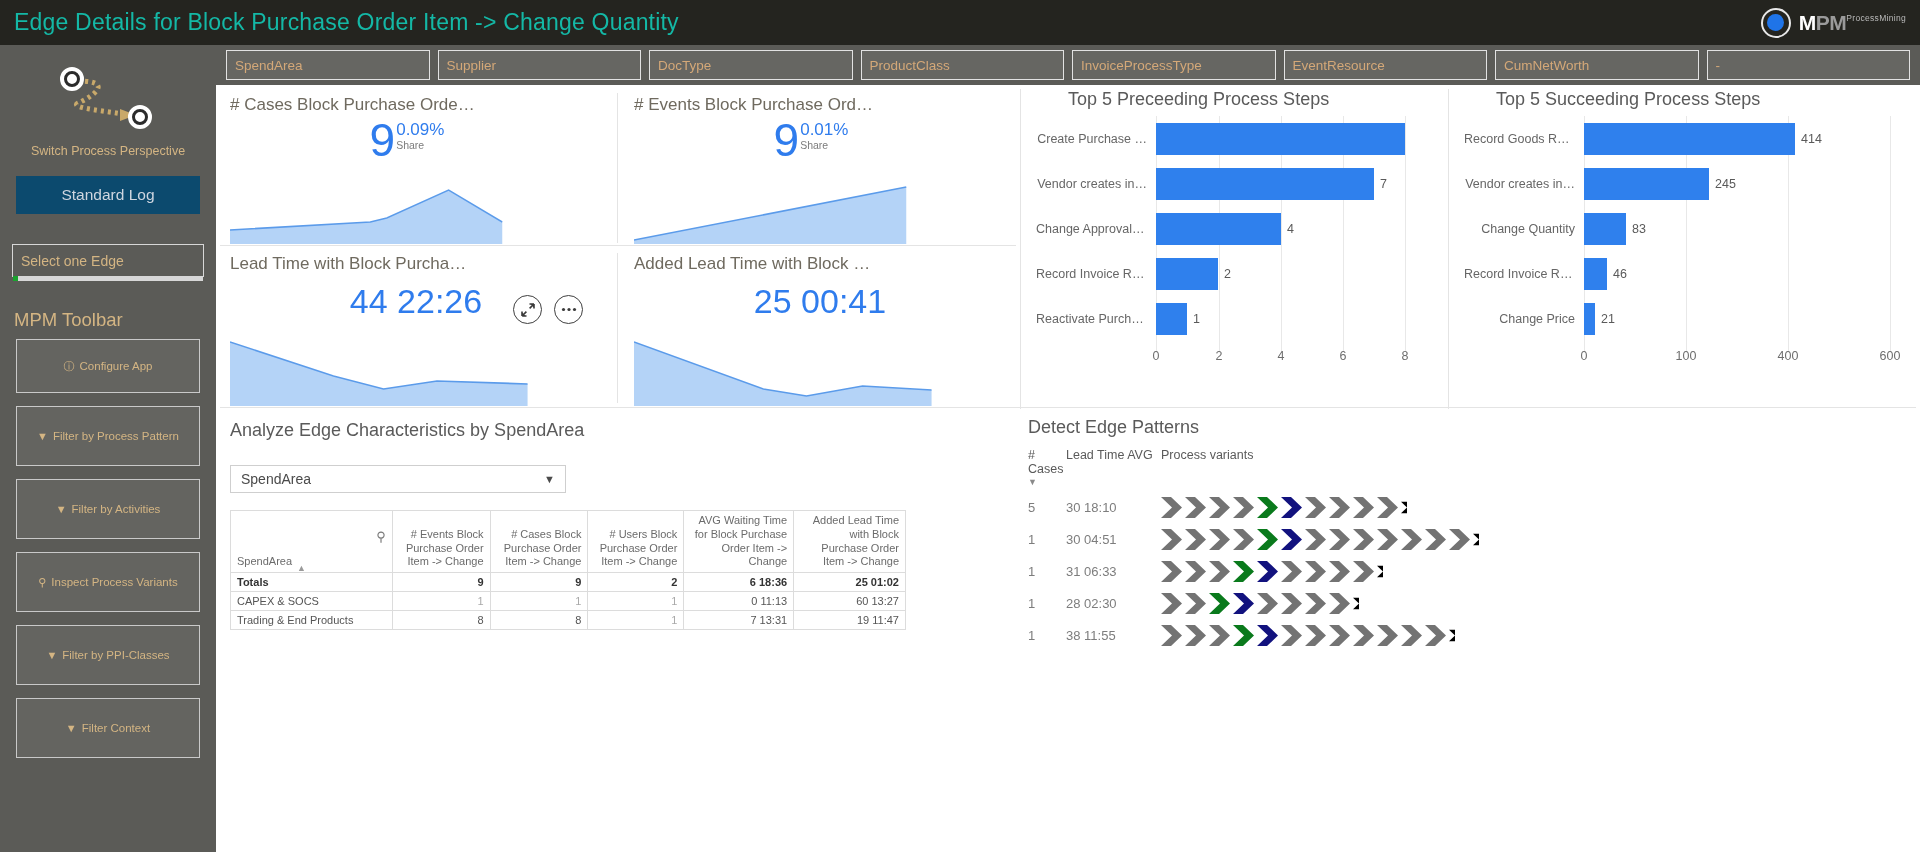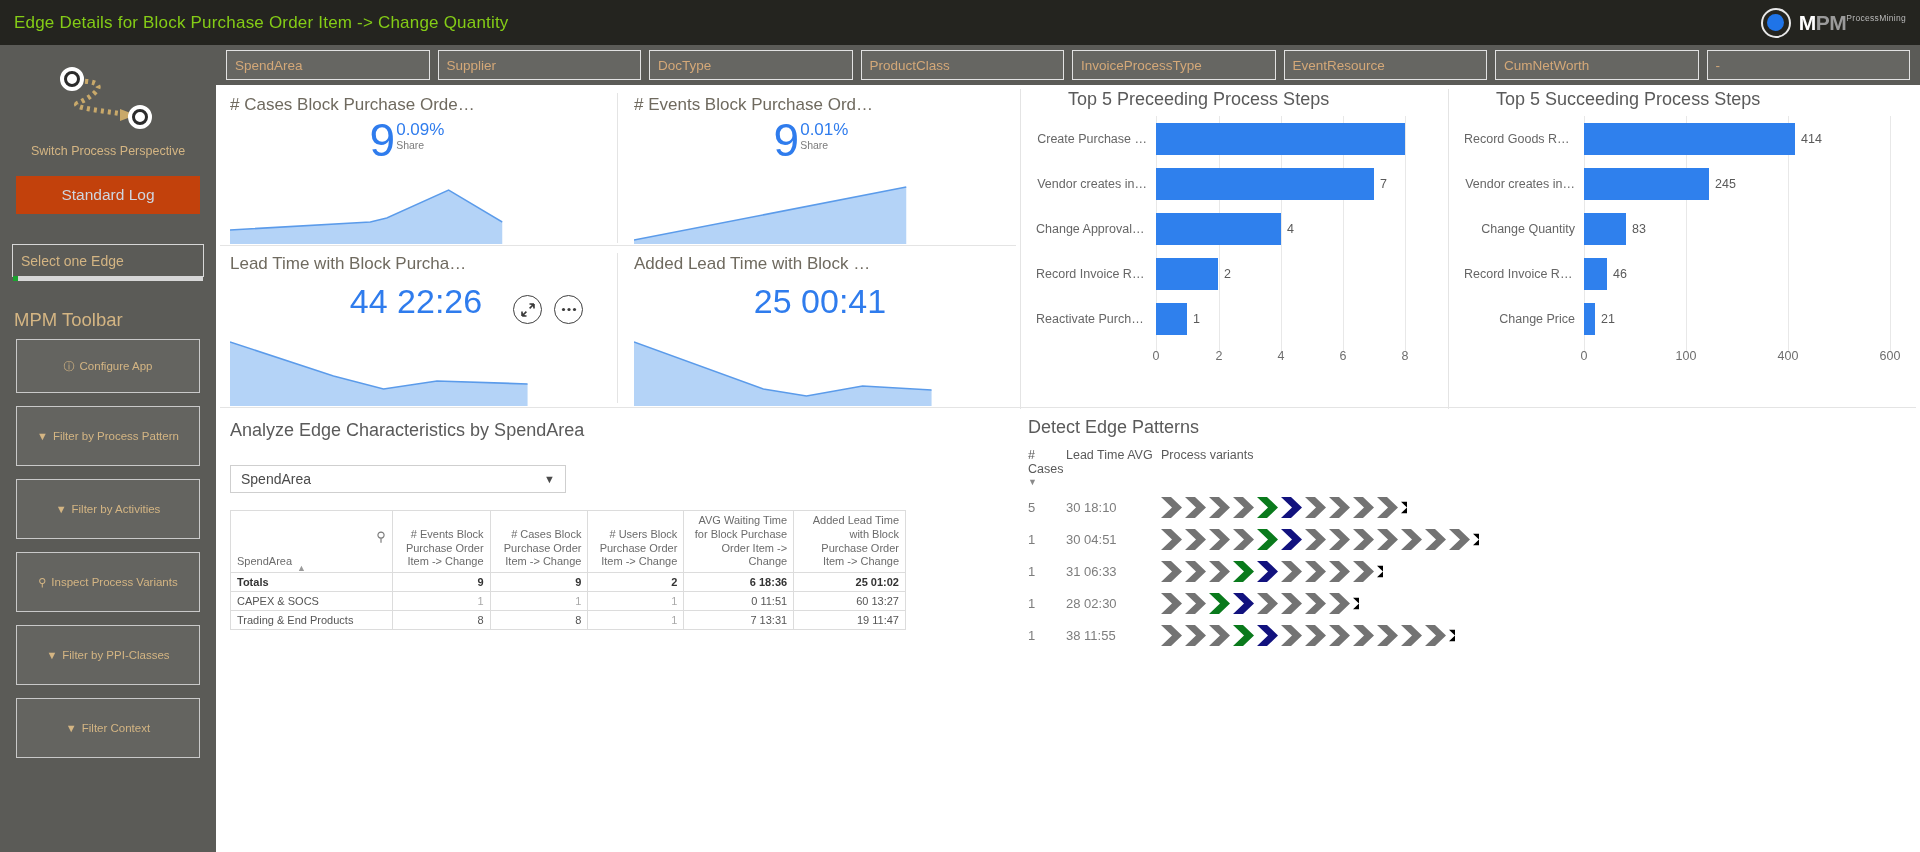--- a/index.html
+++ b/index.html
@@ -12,21 +12,21 @@
   }
   .app { position: relative; width: 1920px; height: 852px; }
 
   
   .titlebar {
     position: absolute; left: 0; top: 0; width: 1920px; height: 45px;
     background: #24241f;
     display: flex; align-items: center; justify-content: space-between;
   }
   .titlebar .title {
-    color: #84cc16; font-size: 17px; letter-spacing: .2px;
+    color: #14b8a6; font-size: 23px; letter-spacing: .2px;
     padding-left: 14px; white-space: nowrap; font-weight: 400;
   }
   .logo-wrap { display: flex; align-items: center; padding-right: 14px; gap: 8px; }
   .logo-mark {
     width: 30px; height: 30px; border-radius: 50%;
     border: 2.5px solid #e8e8e8; display: flex; align-items: center; justify-content: center;
   }
   .logo-mark span { width: 17px; height: 17px; border-radius: 50%; background: #1f74e8; display: block; }
   .logo-text { display: flex; line-height: 1; }
   .logo-text .l1 { font-size: 21px; font-weight: bold; letter-spacing: -.5px; }
@@ -38,21 +38,21 @@
   .sidebar {
     position: absolute; left: 0; top: 45px; width: 216px; height: 807px;
     background: #5b5b57;
   }
   .perspective-icon { height: 85px; position: relative; margin-top: 10px; }
   .perspective-icon svg { position: absolute; left: 50%; transform: translateX(-50%); top: 4px; }
   .perspective-label {
     color: #d4b583; font-size: 12.5px; text-align: center; padding: 4px 0 0 0;
   }
   .std-log-btn {
-    margin: 18px 16px 0 16px; height: 38px; background: #c2410c;
+    margin: 18px 16px 0 16px; height: 38px; background: #0c4a6e;
     color: #cfd6e0; font-size: 15.5px; display: flex; align-items: center; justify-content: center;
     cursor: pointer; border: none;
   }
   .select-edge {
     margin: 30px 12px 0 12px; height: 33px; border: 1px solid #d7d7d7;
     background: #5b5b57; color: #d4b583; font-size: 14px;
     display: flex; align-items: center; padding-left: 8px; position: relative;
   }
   .select-edge .scroll {
     position: absolute; left: 0; bottom: -5px; height: 5px; width: 100%;
@@ -439,21 +439,21 @@
           <td>9</td>
           <td>2</td>
           <td>6 18:36</td>
           <td>25 01:02</td>
         </tr>
         <tr>
           <td class="lead">CAPEX &amp; SOCS</td>
           <td class="dim">1</td>
           <td class="dim">1</td>
           <td class="dim">1</td>
-          <td>0 11:51</td>
+          <td>0 11:13</td>
           <td>60 13:27</td>
         </tr>
         <tr>
           <td class="lead">Trading &amp; End Products</td>
           <td>8</td>
           <td>8</td>
           <td class="dim">1</td>
           <td>7 13:31</td>
           <td>19 11:47</td>
         </tr>

